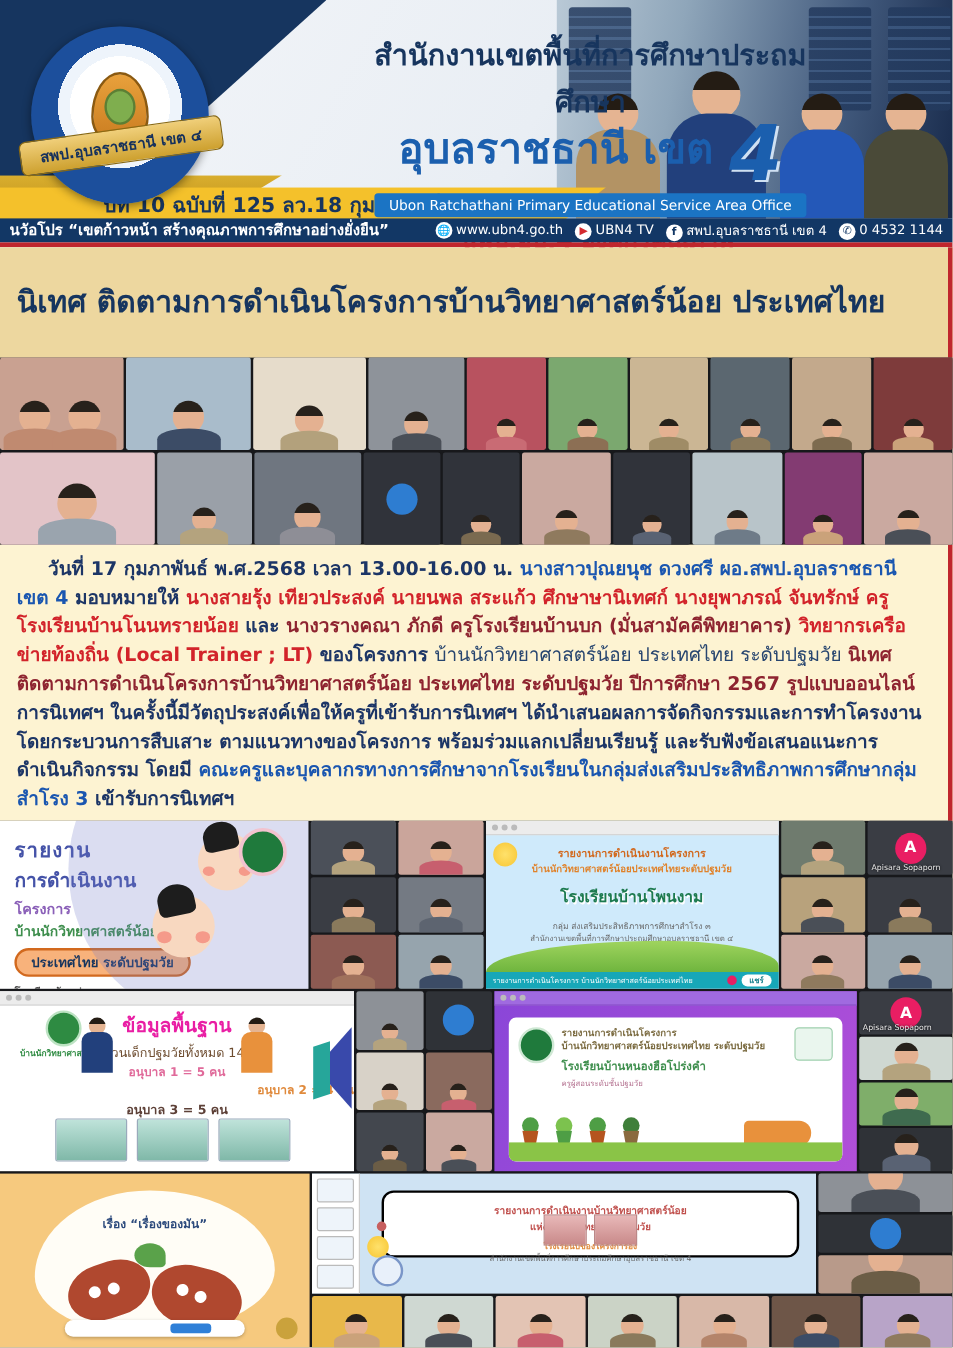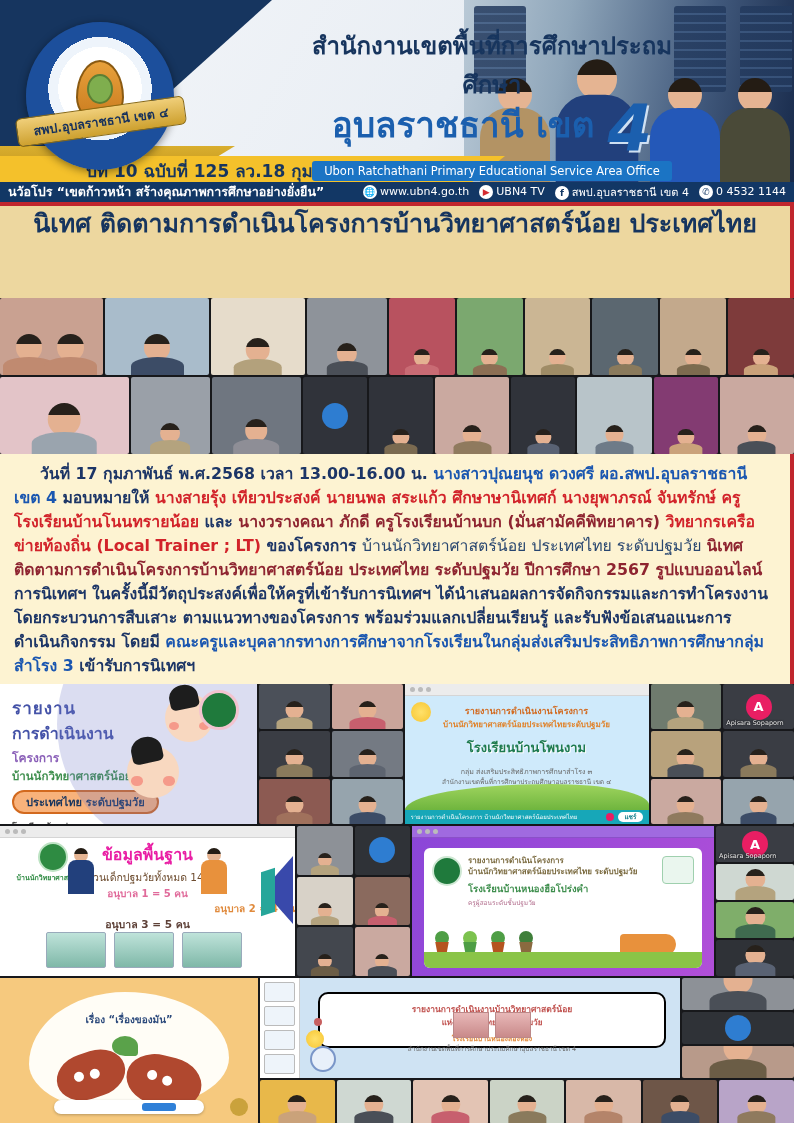--- a/index.html
+++ b/index.html
@@ -36,21 +36,21 @@
     display:flex;align-items:center;}
   .issue-band span{margin-left:86px;color:#17355e;font-weight:bold;font-size:17px;}
   .contact-bar{position:absolute;left:0;top:182px;width:794px;height:20px;background:#123765;display:flex;align-items:center;justify-content:space-between;padding:0 8px;box-sizing:border-box;}
   .contact-bar .slogan{color:#fff;font-weight:bold;font-size:12.5px;white-space:nowrap;}
   .contacts{display:flex;align-items:center;gap:10px;color:#fff;font-size:11px;white-space:nowrap;}
   .cicon{display:inline-flex;align-items:center;justify-content:center;width:14px;height:14px;border-radius:50%;background:#fff;color:#123765;font-size:9px;font-weight:bold;margin-right:3px;}
   .cicon.yt{color:#d42b30;}
   .red-line{position:absolute;left:0;top:202px;width:794px;height:4px;background:#c0262d;}
 
   
-  .title-band{width:794px;height:92px;background:#edd79f;display:flex;flex-direction:row;justify-content:center;padding:0 14px;box-sizing:border-box;border-right:4px solid #c0262d;}
+  .title-band{width:794px;height:92px;background:#edd79f;display:flex;flex-direction:column;justify-content:center;padding:0 14px;box-sizing:border-box;border-right:4px solid #c0262d;}
   .title-band .t1,.title-band .t2{color:#16355f;font-weight:bold;font-size:25px;line-height:1.45;}
   .pink-hl{color:#f0188c;font-size:28px;margin-left:10px;
     text-shadow:-2px -2px 0 #fff,2px -2px 0 #fff,-2px 2px 0 #fff,2px 2px 0 #fff,0 2px 0 #fff,0 -2px 0 #fff,2px 0 0 #fff,-2px 0 0 #fff;}
 
   
   .collage1{width:794px;height:156px;background:#17181b;display:flex;flex-direction:column;gap:2px;}
   .crow{display:flex;gap:2px;flex:1 1 0;min-height:0;}
   .tile{position:relative;overflow:hidden;border-radius:2px;}
   .pwrap{position:absolute;inset:0;}
   .pp{position:absolute;bottom:0;transform:translateX(-50%);width:58%;}
@@ -697,21 +697,21 @@
             <div class="sf-panel">
                 <div></div>
                 <div></div>
                 <div></div>
                 <div></div>
               </div>
             <div class="sf-main">
               <div class="sf-card">
                 <div class="sf-t1">รายงานการดำเนินงานบ้านวิทยาศาสตร์น้อย</div>
                 <div class="sf-t2">แห่งประเทศไทย  ระดับปฐมวัย</div>
-                <div class="sf-s1">โรงเรียนบ้านหนองสองห้อง</div>
+                <div class="sf-s1">โรงเรียนบ้ของโครงการ้อง</div>
                 <div class="sf-s2">สำนักงานเขตพื้นที่การศึกษาประถมศึกษาอุบลราชธานี เขต 4</div>
                 <div class="sf-thumbs">
                     <div></div>
                     <div></div>
                   </div>
               </div>
               <div class="sun" style="left:6px;top:52%;width:18px;height:18px"></div>
               <div class="clockic"></div>
               <div class="pinic"></div>
             </div>

